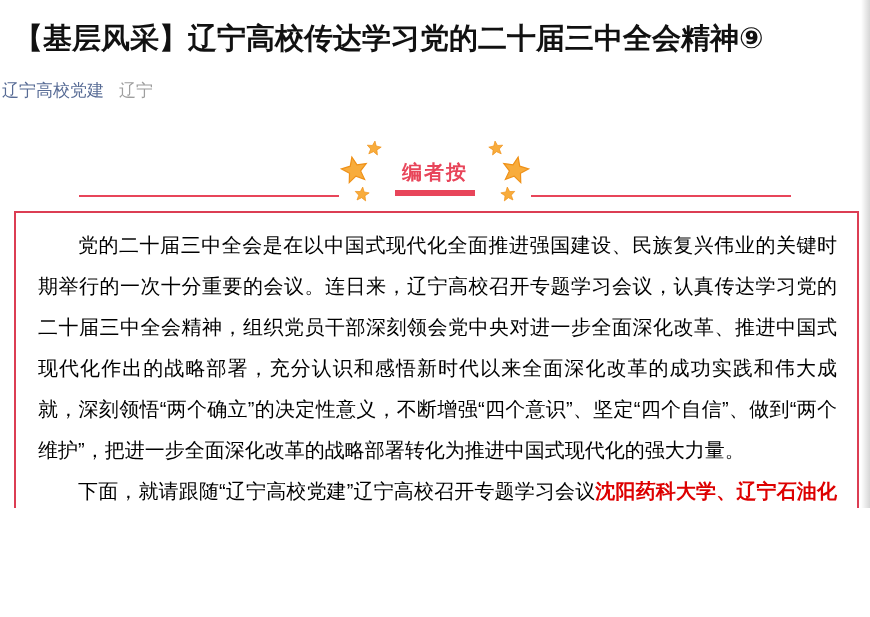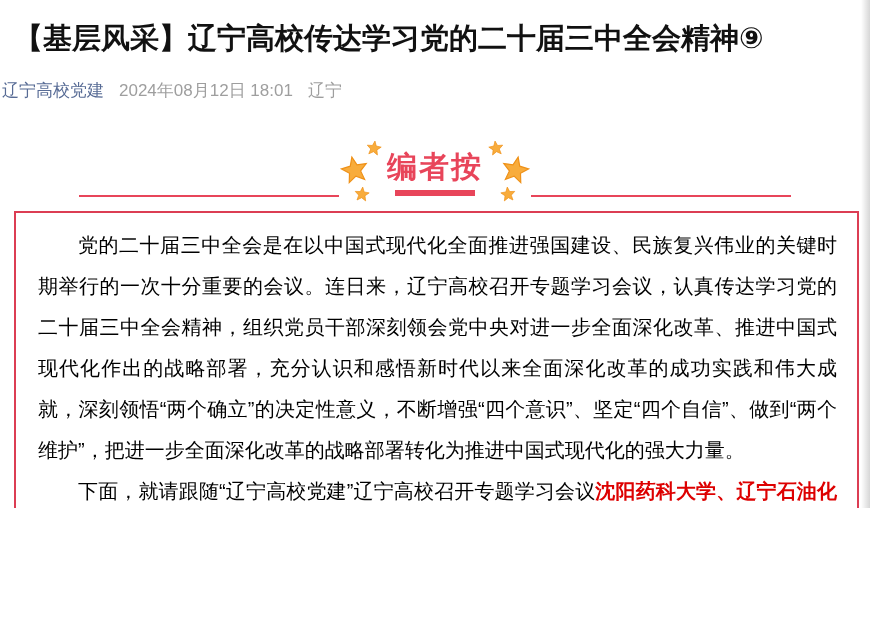--- a/index.html
+++ b/index.html
@@ -68,21 +68,21 @@
   .cl .s-bot{width:16px;height:16px;left:15px;top:46px;transform:rotate(6deg);}
   .cr .s-top{width:16px;height:16px;left:3px;top:0;transform:rotate(-8deg);}
   .cr .s-big{width:29px;height:29px;right:1px;top:15px;transform:rotate(12deg);}
   .cr .s-bot{width:16px;height:16px;right:15px;top:46px;transform:rotate(-6deg);}
   .note-label-block{
     flex:0 0 96px;
     text-align:center;
     margin:0 2px;
   }
   .note-label{
-    font-size:30px;
+    font-size:20px;
     font-weight:700;
     color:var(--accent-red);
     letter-spacing:2px;
     line-height:1.1;
   }
   .note-underline{
     width:80px;height:6px;
     margin:7px auto 8px auto;
     background:var(--accent-red);
   }
@@ -107,21 +107,20 @@
 </style>
 </head>
 <body>
 
 <div class="page">
 
   <h1 class="article-title">【基层风采】辽宁高校传达学习党的二十届三中全会精神⑨</h1>
 
   <div class="meta-row">
     <span class="meta-account">辽宁高校党建</span>
-    <span class="meta-date">2024年08月12日 18:01</span>
     <span class="meta-location">辽宁</span>
   </div>
 
   <div class="editor-note">
     <div class="divider-line"></div>
 
     <div class="star-cluster cl">
       <span class="star s-top">
         <svg viewBox="0 0 24 24">
             <polygon points="12,1.5 14.85,8.6 22.5,9.2 16.7,14.2 18.5,21.7 12,17.6 5.5,21.7 7.3,14.2 1.5,9.2 9.15,8.6" fill="#f8ac3c" stroke="#ef9118" stroke-width="1"></polygon>

